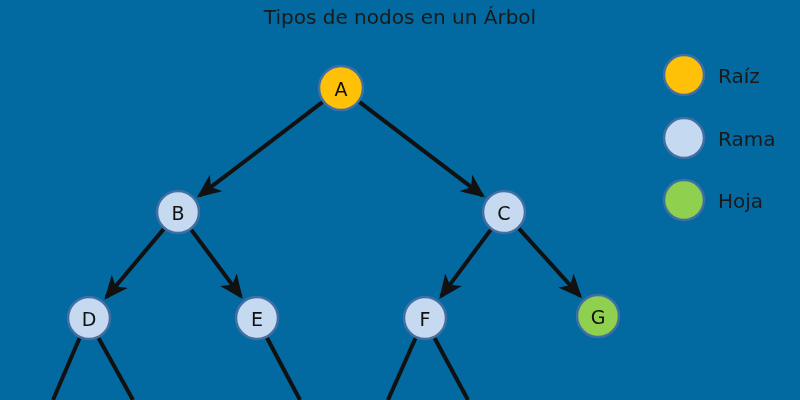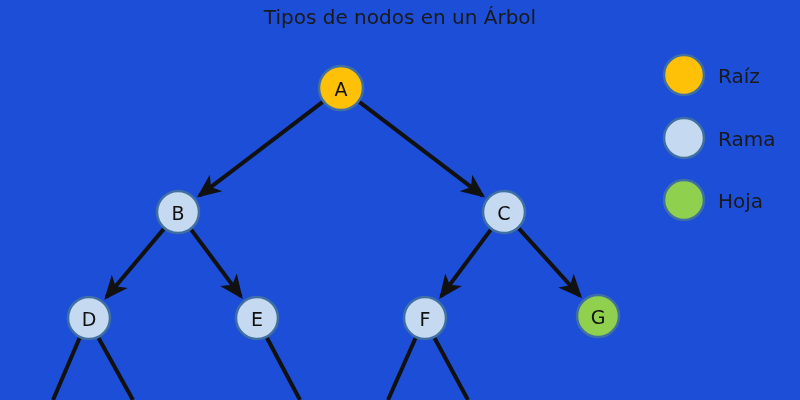--- a/index.html
+++ b/index.html
@@ -10,21 +10,21 @@
     width: 800px;
     height: 400px;
     background: #f0f0f0;
     font-family: "DejaVu Sans", sans-serif;
     overflow: hidden;
   }
   #stage {
     position: relative;
     width: 800px;
     height: 400px;
-    background: #1d4ed8;
+    background: #0369a1;
   }
   #diagram-svg {
     position: absolute;
     top: 0;
     left: 0;
     width: 800px;
     height: 400px;
   }
   .title-text {
     font-family: "DejaVu Sans", sans-serif;

